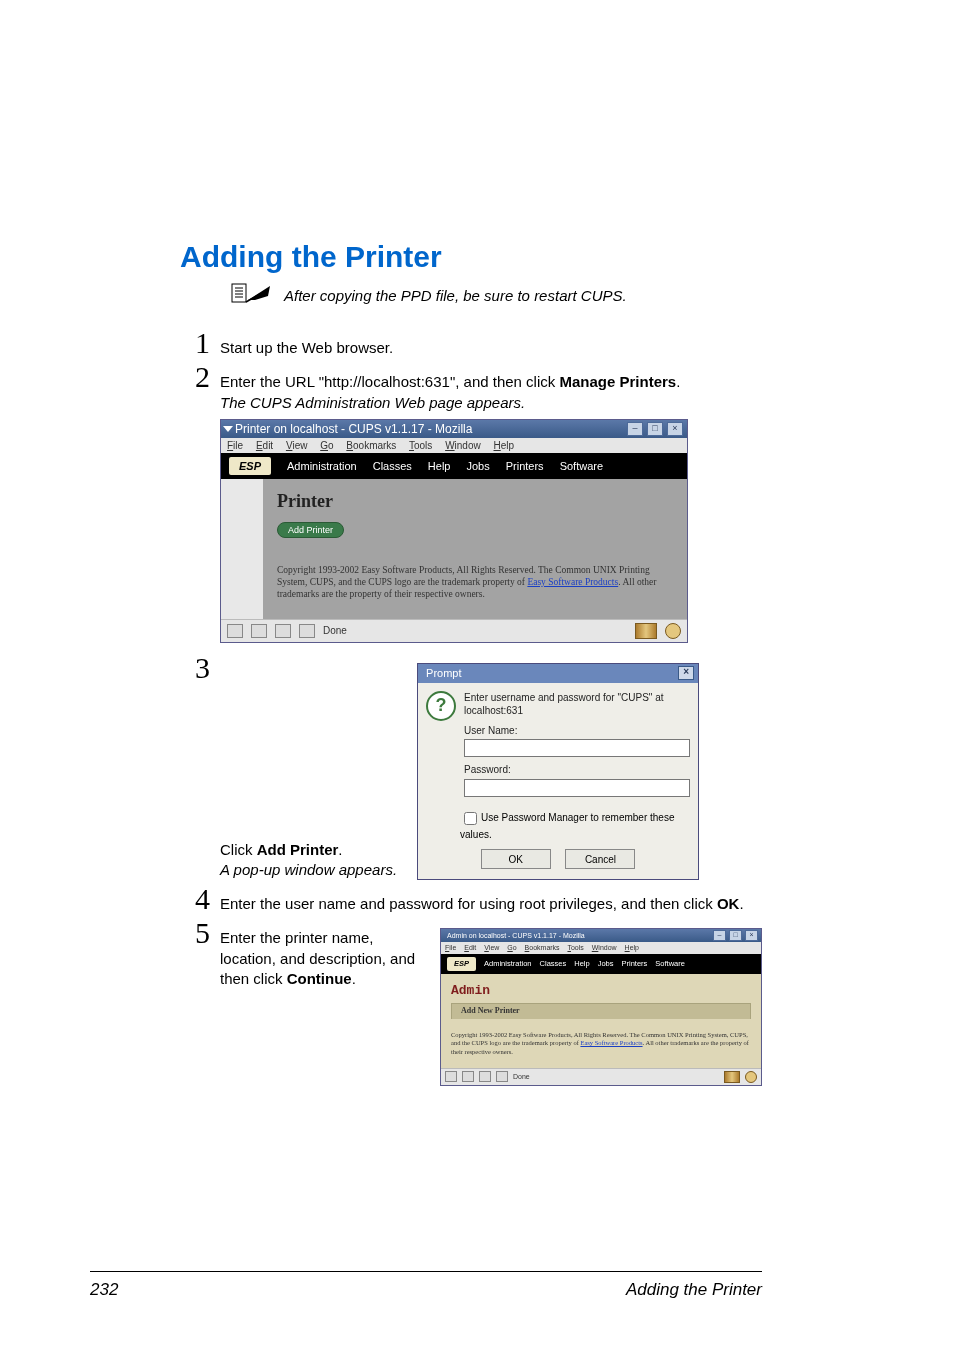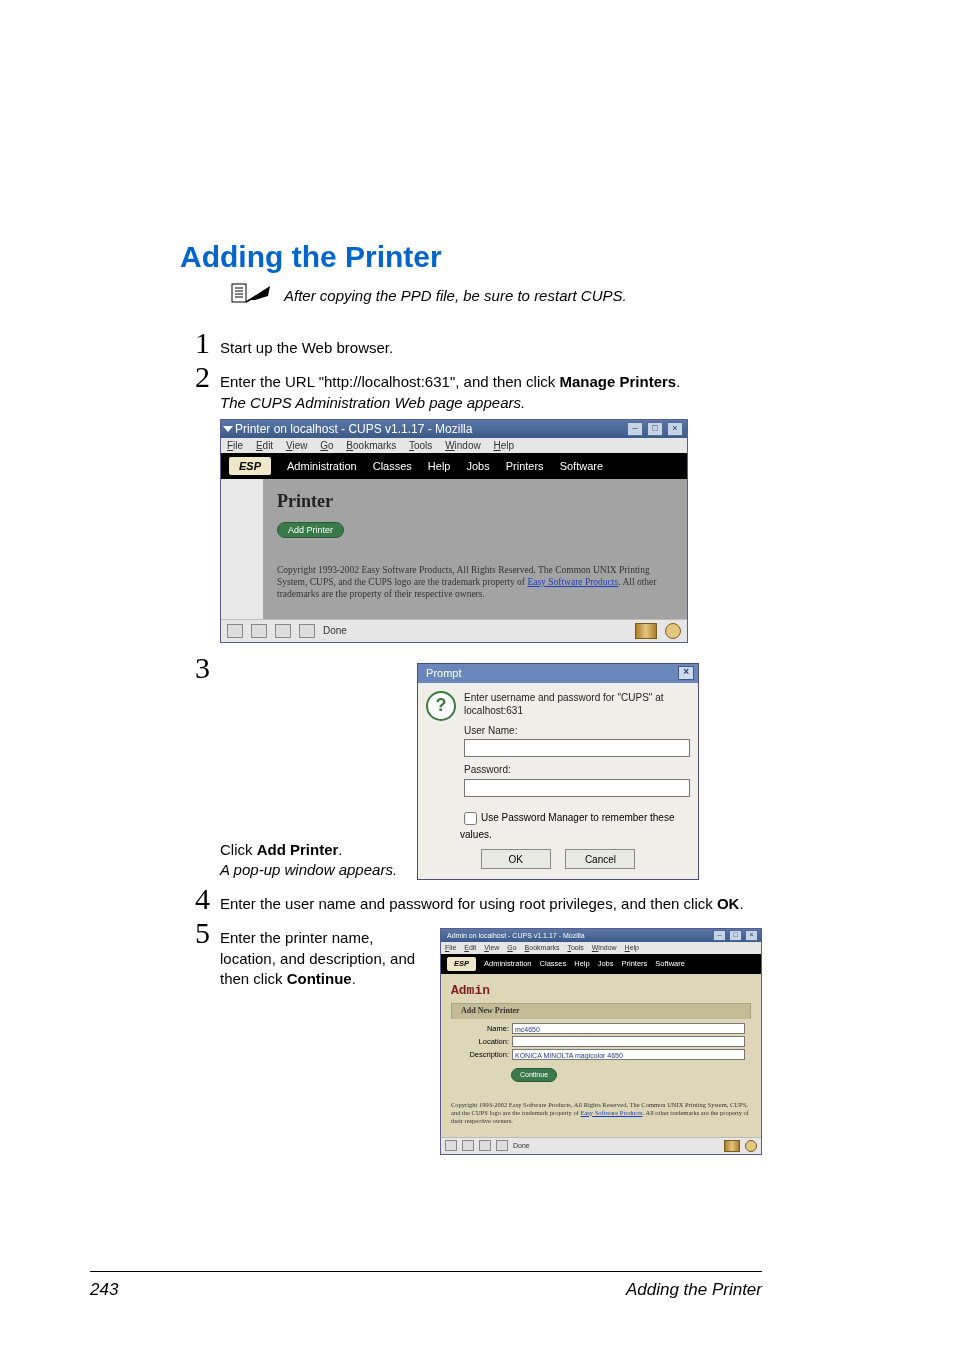--- a/index.html
+++ b/index.html
@@ -527,35 +527,20 @@
                 <span>Administration</span>
                 <span>Classes</span>
                 <span>Help</span>
                 <span>Jobs</span>
                 <span>Printers</span>
                 <span>Software</span>
               </div>
               <div class="admin-body">
                 <div class="heading">Admin</div>
                 <div class="addform-title">Add New Printer</div>
-                <div class="addform-body">
-                  <div class="frow">
-                    <div class="flabel">Name:</div>
-                    <div class="finput">mc4650</div>
-                  </div>
-                  <div class="frow">
-                    <div class="flabel">Location:</div>
-                    <div class="finput"></div>
-                  </div>
-                  <div class="frow">
-                    <div class="flabel">Description:</div>
-                    <div class="finput">KONICA MINOLTA magicolor 4650</div>
-                  </div>
-                  <span class="contbtn">Continue</span>
-                </div>
                 <div class="admin-copy">
                   <span>Copyright 1993-2002 Easy Software Products, All Rights Reserved. The Common UNIX Printing System, CUPS, and the CUPS logo are the trademark property of </span><span class="link">Easy Software Products</span><span>. All other trademarks are the property of their respective owners.</span>
                 </div>
               </div>
               <div class="admin-status">
                 <div class="sicon"></div>
                 <div class="sicon"></div>
                 <div class="sicon"></div>
                 <div class="sicon"></div>
                 <span>Done</span>
@@ -565,16 +550,16 @@
               </div>
             </div>
           </div>
         </div>
       </div>
 
     </div>
   </div>
 
   <div class="footer">
-    <span>243</span>
+    <span>232</span>
     <span>Adding the Printer</span>
   </div>
 </div>
 
 </body></html>

